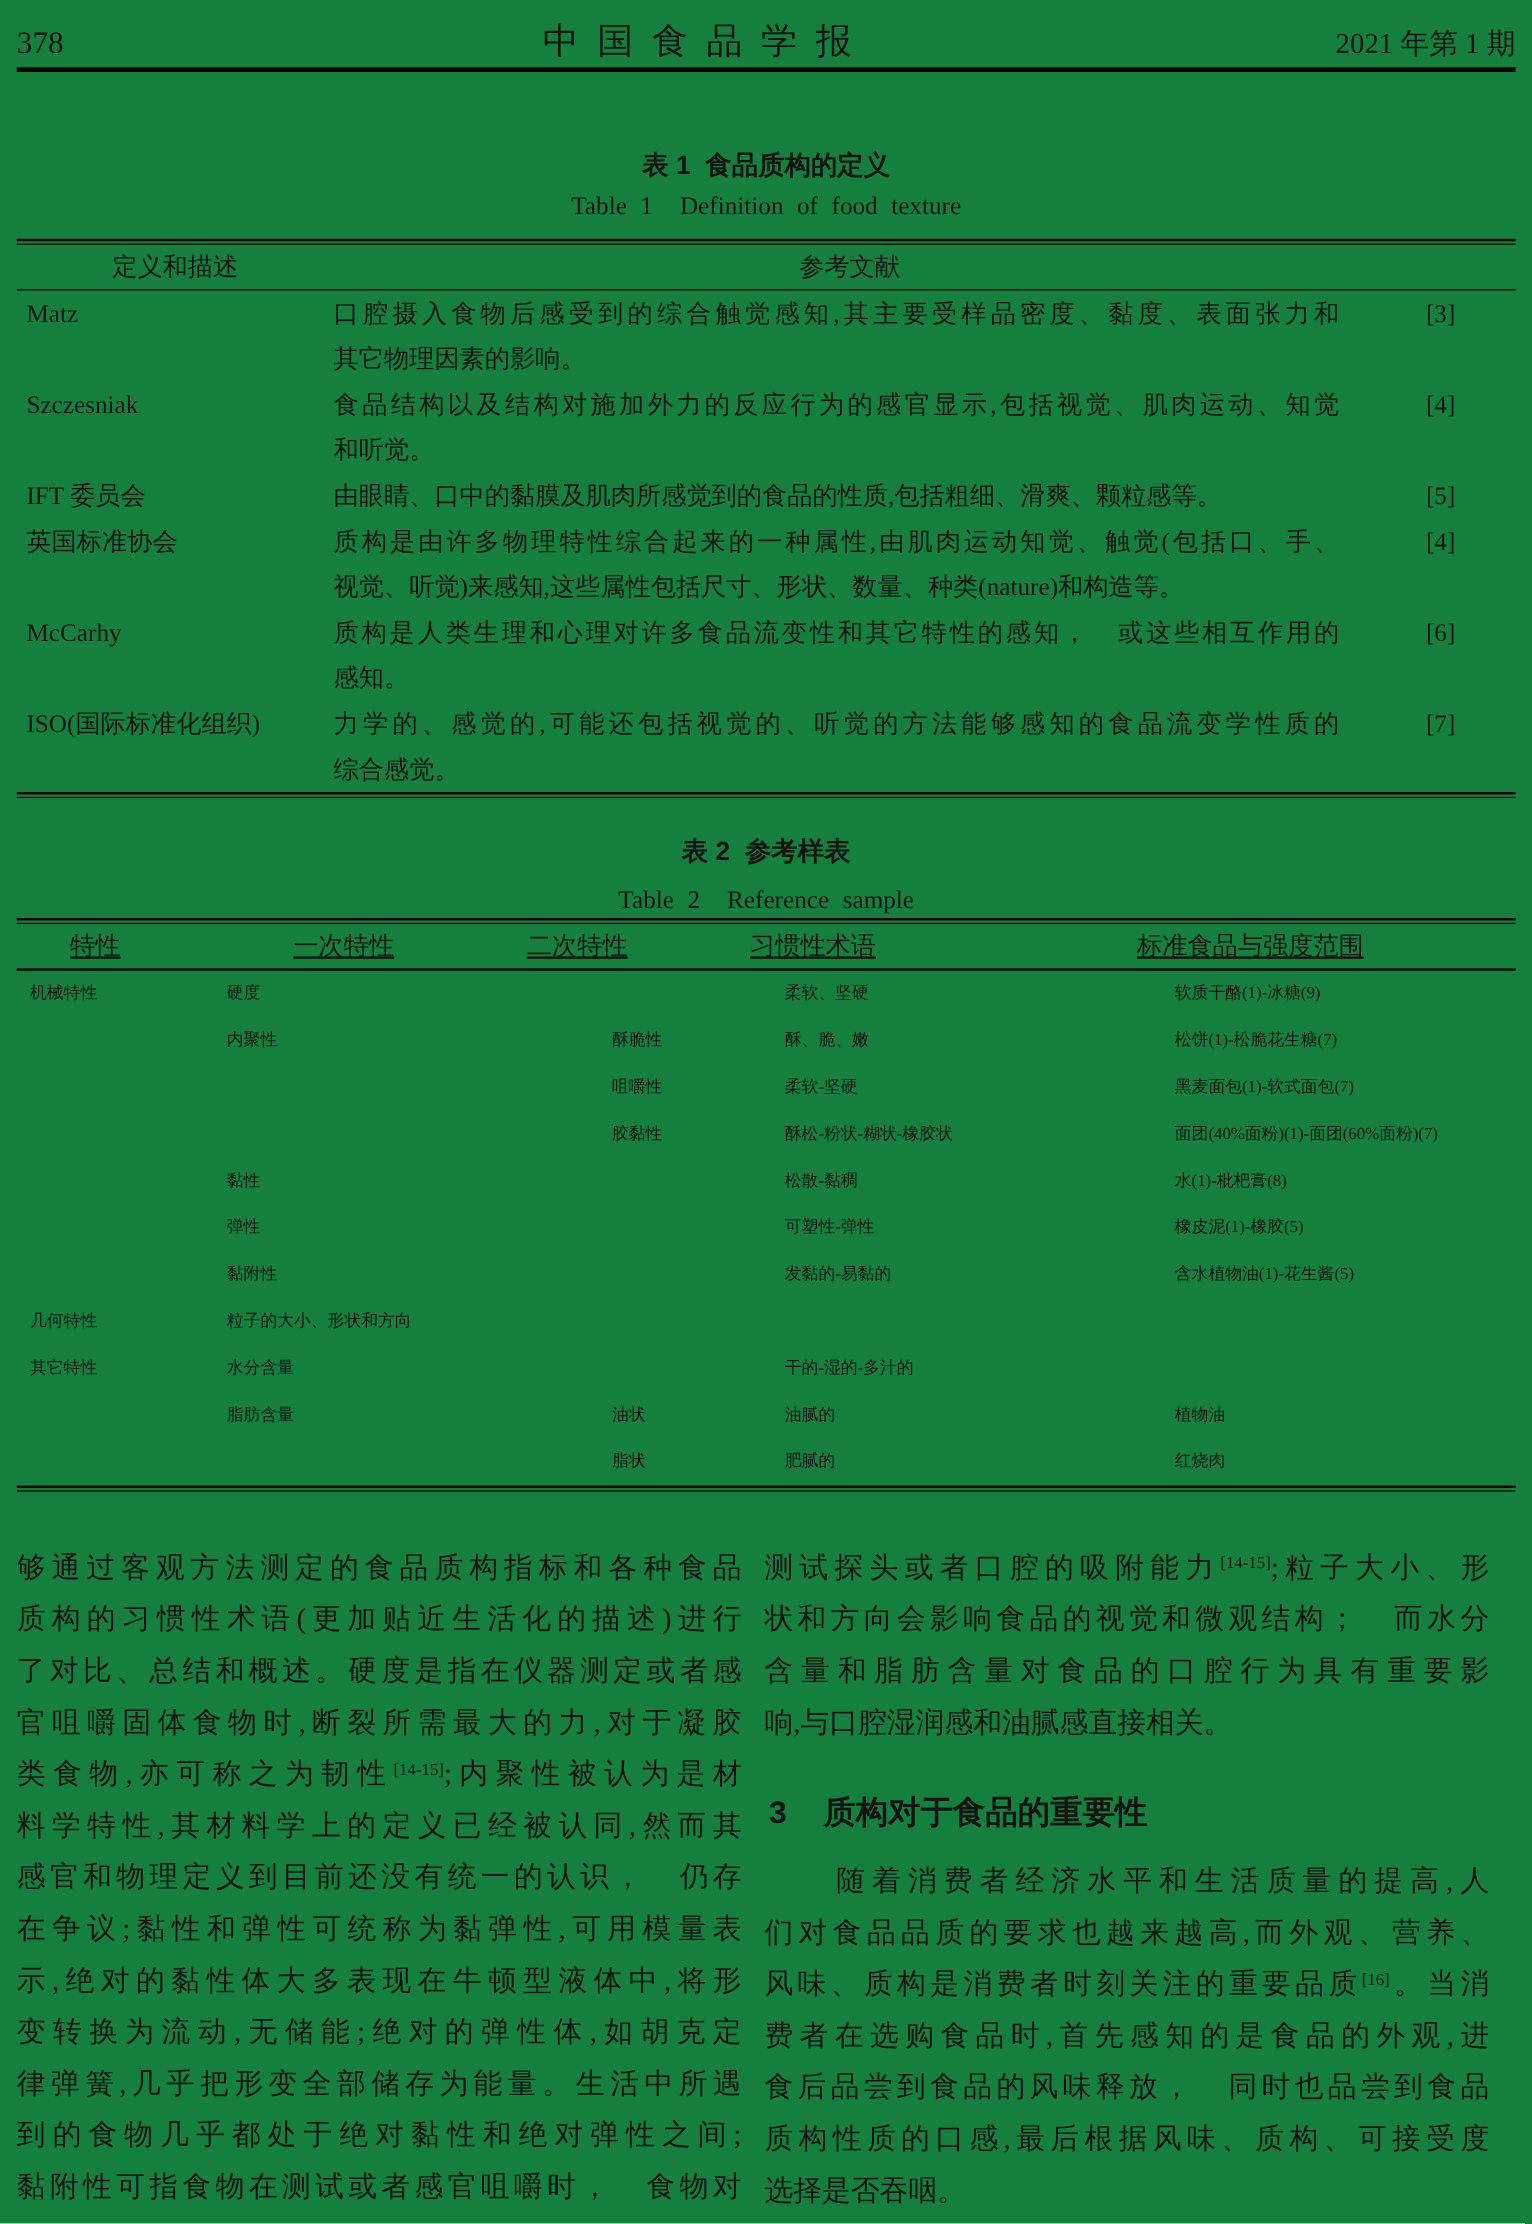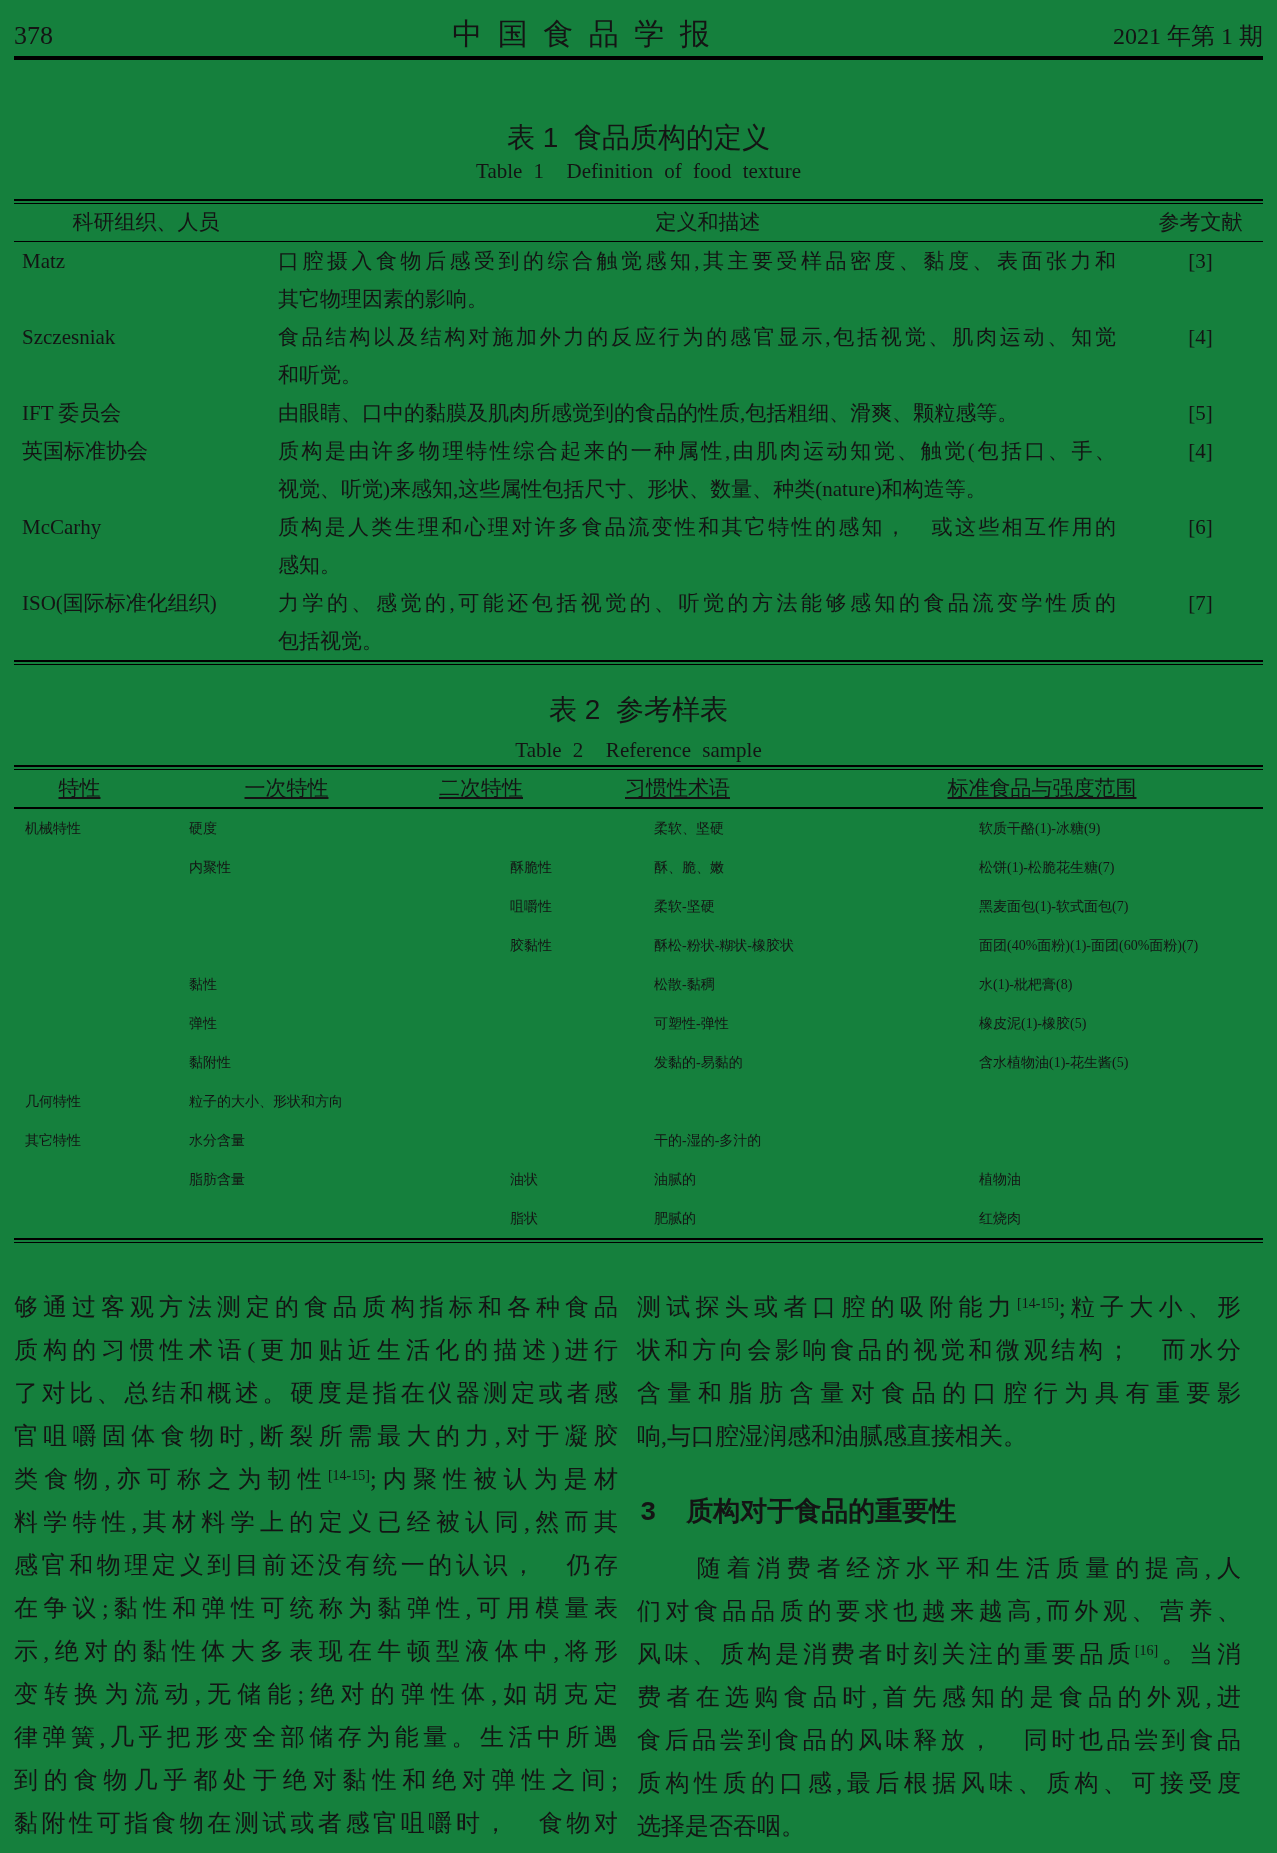--- a/index.html
+++ b/index.html
@@ -19,21 +19,21 @@
     display:flex;justify-content:space-between;align-items:baseline;
     height:42px;white-space:pre;
   }
   .page-num{font-size:26px;}
   .journal-title{font-size:30px;letter-spacing:4px;}
   .issue-label{font-size:24px;}
   .header-rule{height:3.5px;background:#000;}
   
   .cap-zh{
     text-align:center;font-family:"Liberation Sans","DejaVu Sans",sans-serif;
-    font-weight:400;font-size:28px;line-height:30px;white-space:pre-wrap;
+    font-weight:700;font-size:22px;line-height:30px;white-space:pre-wrap;
   }
   .cap-zh.first{margin-top:63px;}
   .cap-zh.second{margin-top:30px;}
   .cap-en{
     text-align:center;font-size:21px;line-height:27px;
     word-spacing:6px;white-space:pre-wrap;
   }
   .cap-en.first{margin-top:5px;}
   .cap-en.second{margin-top:12px;}
   
@@ -79,21 +79,20 @@
     <span class="journal-title">中 国 食 品 学 报</span>
     <span class="issue-label">2021 年第 1 期</span>
   </div>
   <div class="header-rule"></div>
 
   <div class="cap-zh first">表 1  食品质构的定义</div>
   <div class="cap-en first">Table 1  Definition of food texture</div>
 
   <div class="rule-dbl t1"></div>
   <div class="t1-header">
-      <div class="hcell c0">科研组织、人员</div>
       <div class="hcell c1">定义和描述</div>
       <div class="hcell c2">参考文献</div>
     </div>
   <div class="rule-mid"></div>
   <div class="t1-body">
       <div class="t1-row">
         <div class="cell org">Matz</div>
         <div class="cell def">
           <div class="tline j">口腔摄入食物后感受到的综合触觉感知,其主要受样品密度、黏度、表面张力和</div>
           <div class="tline">其它物理因素的影响。</div>
@@ -128,21 +127,21 @@
         <div class="cell def">
           <div class="tline j">质构是人类生理和心理对许多食品流变性和其它特性的感知，　或这些相互作用的</div>
           <div class="tline">感知。</div>
         </div>
         <div class="cell ref">[6]</div>
       </div>
       <div class="t1-row">
         <div class="cell org">ISO(国际标准化组织)</div>
         <div class="cell def">
           <div class="tline j">力学的、感觉的,可能还包括视觉的、听觉的方法能够感知的食品流变学性质的</div>
-          <div class="tline">包括视觉。</div>
+          <div class="tline">综合感觉。</div>
         </div>
         <div class="cell ref">[7]</div>
       </div>
     </div>
   <div class="rule-dbl"></div>
 
   <div class="cap-zh second">表 2  参考样表</div>
   <div class="cap-en second">Table 2  Reference sample</div>
 
   <div class="rule-dbl t2"></div>

